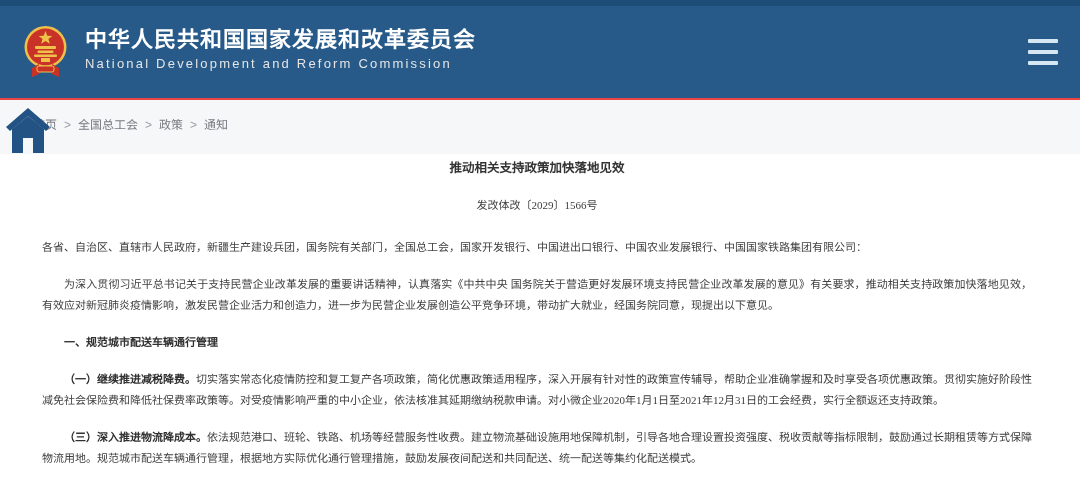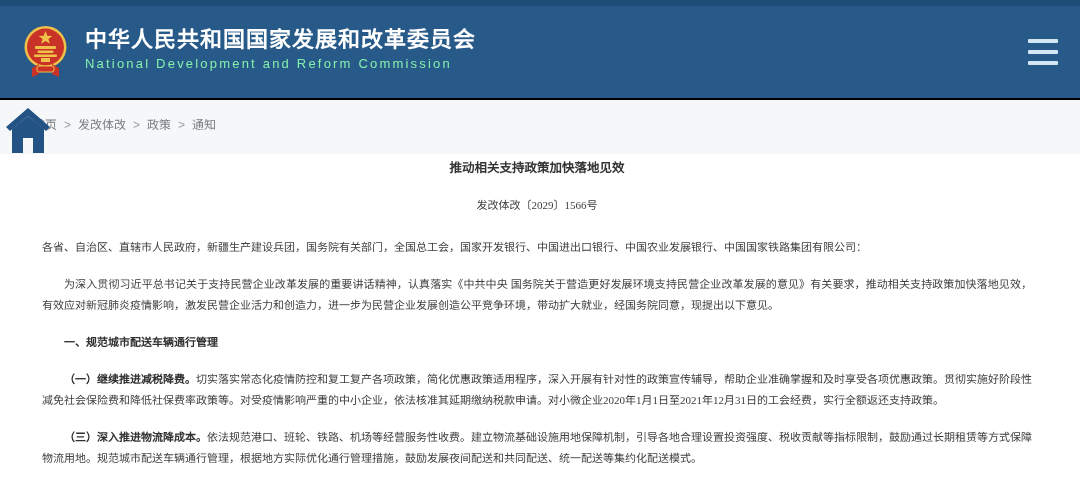--- a/index.html
+++ b/index.html
@@ -5,34 +5,34 @@
   html,body{margin:0;padding:0;}
   body{
     width:1080px;height:483px;overflow:hidden;background:#ffffff;
     font-family:"Liberation Sans",sans-serif;
     -webkit-font-smoothing:antialiased;
   }
   
   .top-strip{height:6px;background:#1d4d77;}
   .site-header{
     position:relative;height:92px;background:#275a89;
-    border-bottom:2px solid #000000;
+    border-bottom:2px solid #ef4444;
   }
   .logo-group{
     position:absolute;left:22px;top:16px;display:flex;align-items:center;cursor:pointer;
   }
   .emblem{width:47px;height:55px;flex:0 0 auto;}
   .header-titles{margin-left:16px;color:#ffffff;}
   .header-title-cn{
     font-size:22px;font-weight:bold;letter-spacing:1px;line-height:26px;
     font-family:"Liberation Sans",sans-serif;
   }
   .header-title-en{
     font-size:13px;letter-spacing:2.2px;line-height:17px;margin-top:2px;
-    color:#86efac;font-family:"Liberation Sans",sans-serif;white-space:nowrap;
+    color:#e5e5e5;font-family:"Liberation Sans",sans-serif;white-space:nowrap;
   }
   .menu-btn{
     position:absolute;right:22px;top:33px;width:30px;height:26px;
     display:flex;flex-direction:column;justify-content:space-between;cursor:pointer;
     background:none;border:none;padding:0;
   }
   .menu-btn span{display:block;height:4px;background:#d6e7f4;border-radius:1px;}
   
   .breadcrumb-bar{
     position:relative;height:54px;background:#f6f7f8;
@@ -102,21 +102,21 @@
     <span></span>
   </button>
 </header>
 
 <nav class="breadcrumb-bar">
   <svg class="home-icon" viewBox="0 0 44 46">
     <polygon points="22,1 44,20 40,24 22,9 4,24 0,20" fill="#235384"></polygon>
     <path d="M6 22 L22 9 L38 22 L38 46 L6 46 Z" fill="#235384"></path>
     <rect x="17" y="31" width="10" height="15" fill="#f6f7f8"></rect>
   </svg>
-  <div class="crumbs"><a>首页</a><span class="sep">&gt;</span><a>发改体改</a><span class="sep">&gt;</span><a>政策</a><span class="sep">&gt;</span><a>通知</a></div>
+  <div class="crumbs"><a>首页</a><span class="sep">&gt;</span><a>全国总工会</a><span class="sep">&gt;</span><a>政策</a><span class="sep">&gt;</span><a>通知</a></div>
 </nav>
 
 <main class="document">
   <h1 class="doc-title">
     <div>推动相关支持政策加快落地见效</div>
   </h1>
   <div class="doc-number">发改体改〔2029〕1566号</div>
   <div class="doc-body">
       <p class="para no-indent">各省、自治区、直辖市人民政府，新疆生产建设兵团，国务院有关部门，全国总工会，国家开发银行、中国进出口银行、中国农业发展银行、中国国家铁路集团有限公司：</p>
       <p class="para">为深入贯彻习近平总书记关于支持民营企业改革发展的重要讲话精神，认真落实《中共中央 国务院关于营造更好发展环境支持民营企业改革发展的意见》有关要求，推动相关支持政策加快落地见效，有效应对新冠肺炎疫情影响，激发民营企业活力和创造力，进一步为民营企业发展创造公平竞争环境，带动扩大就业，经国务院同意，现提出以下意见。</p>

